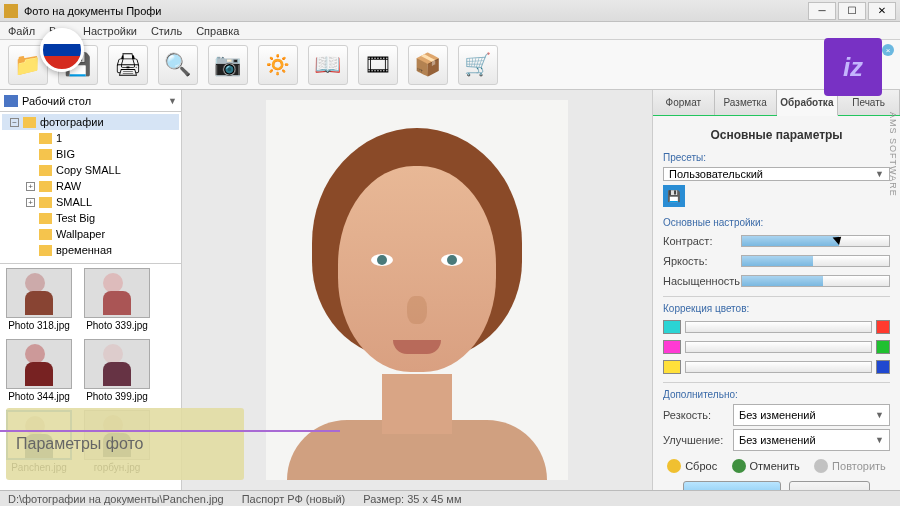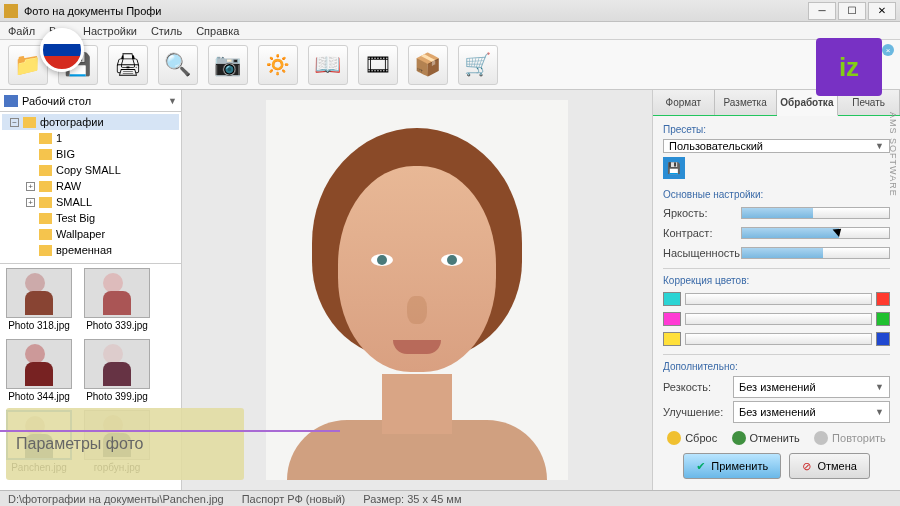--- a/index.html
+++ b/index.html
@@ -5,21 +5,21 @@
 *{box-sizing:border-box;margin:0;padding:0;font-family:Tahoma,Arial,sans-serif;font-size:11px;}
 body{width:900px;height:506px;background:#f0f0f0;overflow:hidden;position:relative;}
 .titlebar{height:22px;background:linear-gradient(#e8e8e8,#dcdcdc);display:flex;align-items:center;padding:0 4px;border-bottom:1px solid #c0c0c0;}
 .titlebar .ticon{width:14px;height:14px;background:#d4a030;margin-right:6px;}
 .titlebar .wins{margin-left:auto;display:flex;gap:2px;}
 .titlebar .wbtn{width:28px;height:18px;background:#f5f5f5;border:1px solid #c0c0c0;display:flex;align-items:center;justify-content:center;font-size:10px;}
 .menubar{height:18px;background:#f5f5f5;display:flex;gap:14px;padding:0 8px;align-items:center;color:#333;border-bottom:1px solid #d0d0d0;}
 .toolbar{height:50px;background:#f8f8f8;display:flex;align-items:center;padding:4px 8px;gap:10px;border-bottom:1px solid #c8c8c8;position:relative;}
 .tbtn{width:40px;height:40px;background:linear-gradient(#fefefe,#e8e8e8);border:1px solid #d0d0d0;border-radius:3px;display:flex;align-items:center;justify-content:center;font-size:22px;}
 .flag{position:absolute;left:40px;top:-12px;width:44px;height:44px;border-radius:50%;background:linear-gradient(#fff 33%,#0039a6 33% 66%,#d52b1e 66%);border:3px solid #fff;box-shadow:0 2px 6px rgba(0,0,0,.3);z-index:10;}
-.logo{position:absolute;right:18px;top:-2px;width:66px;height:58px;background:#7831c4;color:#84cc16;display:flex;align-items:center;justify-content:center;font-size:26px;font-weight:bold;border-radius:4px;}
+.logo{position:absolute;right:18px;top:-2px;width:58px;height:58px;background:#7831c4;color:#c4b5fd;display:flex;align-items:center;justify-content:center;font-size:26px;font-weight:bold;font-style:italic;border-radius:4px;}
 .close-o{position:absolute;right:6px;top:4px;width:12px;height:12px;border-radius:50%;background:#6bb8e0;color:#fff;font-size:8px;display:flex;align-items:center;justify-content:center;}
 .main{display:flex;height:400px;}
 .left{width:182px;background:#fafafa;border-right:1px solid #ccc;display:flex;flex-direction:column;}
 .loc{height:22px;display:flex;align-items:center;padding:0 4px;border-bottom:1px solid #ccc;background:#fff;}
 .loc-ic{width:14px;height:12px;background:#4a75c4;margin-right:4px;}
 .loc-dd{margin-left:auto;font-size:9px;color:#666;}
 .tree{flex:0 0 152px;overflow:auto;background:#fff;border-bottom:1px solid #ccc;padding:2px;}
 .tnode{display:flex;align-items:center;height:16px;padding-left:24px;gap:4px;white-space:nowrap;}
 .tnode.root{padding-left:8px;background:#d6e4f5;}
 .texp{width:9px;height:9px;border:1px solid #888;font-size:8px;line-height:7px;text-align:center;color:#555;}
@@ -245,41 +245,42 @@
   </div>
 
   <div class="right">
     <div class="tabs" id="tabs">
         <div class="tab">Формат</div>
         <div class="tab">Разметка</div>
         <div class="tab active">Обработка</div>
         <div class="tab">Печать</div>
       </div>
     <div class="panel">
+      <div class="ptitle">Основные параметры</div>
       <span class="lblsm">Пресеты:</span>
       <div class="preset-row">
         <div class="sel">
             <span>Пользовательский</span>
             <span style="font-size:9px;color:#666">▼</span>
           </div>
         <div class="save-ic">💾</div>
       </div>
       <span class="lblsm">Основные настройки:</span>
       <div id="sliders">
           <div class="slider-row">
-            <span class="sl-lbl">Яркость:</span>
-            <div class="slider-track">
-              <div class="slider-fill" style="width:48%"></div>
-            </div>
-          </div>
-          <div class="slider-row">
             <span class="sl-lbl">Контраст:</span>
             <div class="slider-track">
               <div class="slider-fill" style="width:66%"></div>
               <div class="cursor" style="right:38px;top:-2px"></div>
+            </div>
+          </div>
+          <div class="slider-row">
+            <span class="sl-lbl">Яркость:</span>
+            <div class="slider-track">
+              <div class="slider-fill" style="width:48%"></div>
             </div>
           </div>
           <div class="slider-row">
             <span class="sl-lbl">Насыщенность:</span>
             <div class="slider-track">
               <div class="slider-fill" style="width:55%"></div>
             </div>
           </div>
         </div>
       <hr class="sep">

